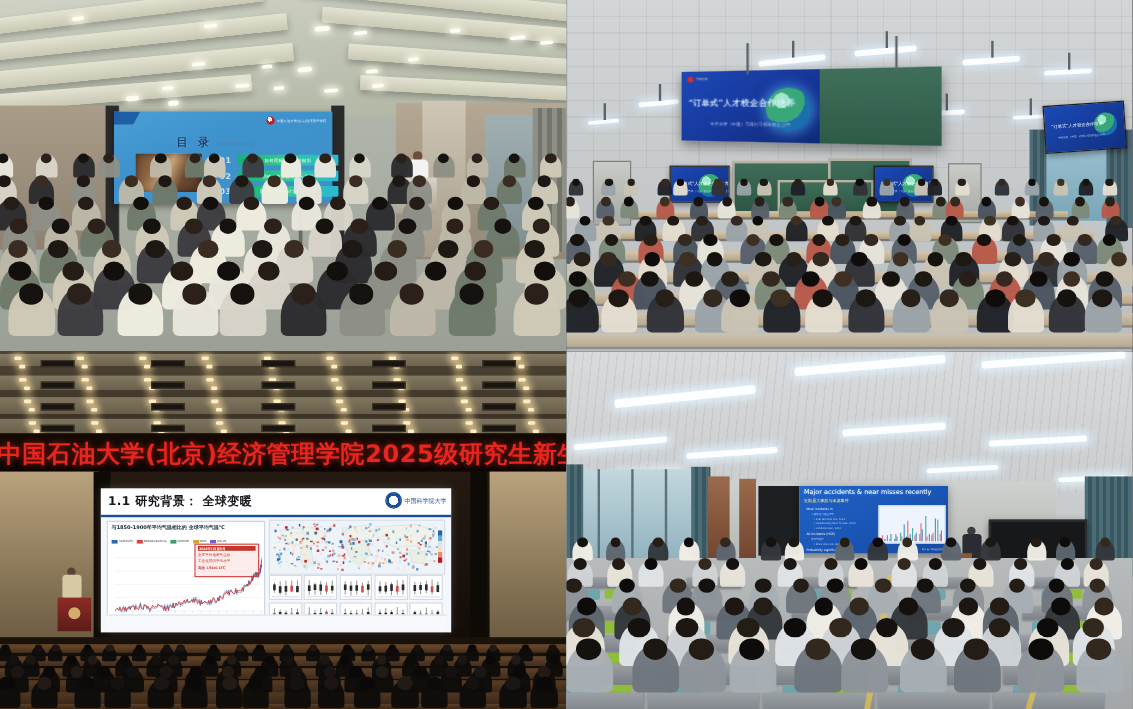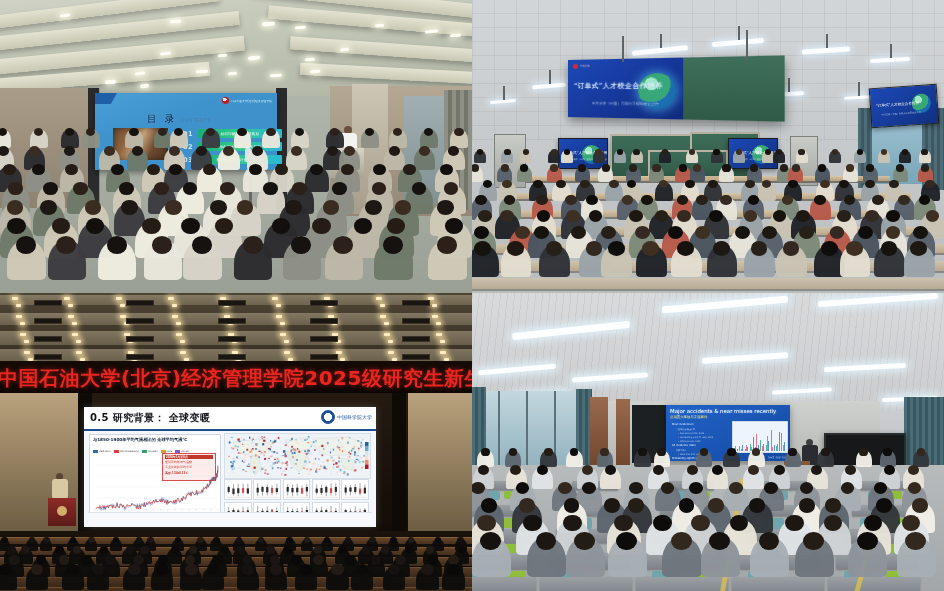--- a/index.html
+++ b/index.html
@@ -933,21 +933,21 @@
     </div>
 
     <div class="stage"></div>
     <div class="sidewallL"></div>
     <div class="sidewallR"></div>
     <div class="darkstrip" style="left:78px"></div>
     <div class="darkstrip" style="left:392px"></div>
 
     <div class="slide3">
       <div class="hdr"></div>
-      <div class="htitle">0.5 研究背景： 全球变暖</div>
+      <div class="htitle">1.1 研究背景： 全球变暖</div>
       <div class="ulogo">
         <div class="seal"></div>
         <div class="un">中国科学院大学</div>
       </div>
       <div class="blueline"></div>
 
       <div class="chartbox">
         <div class="cblab">与1850-1900年平均气温相比的
 全球平均气温℃</div>
         <div class="legend" id="p3legend">

